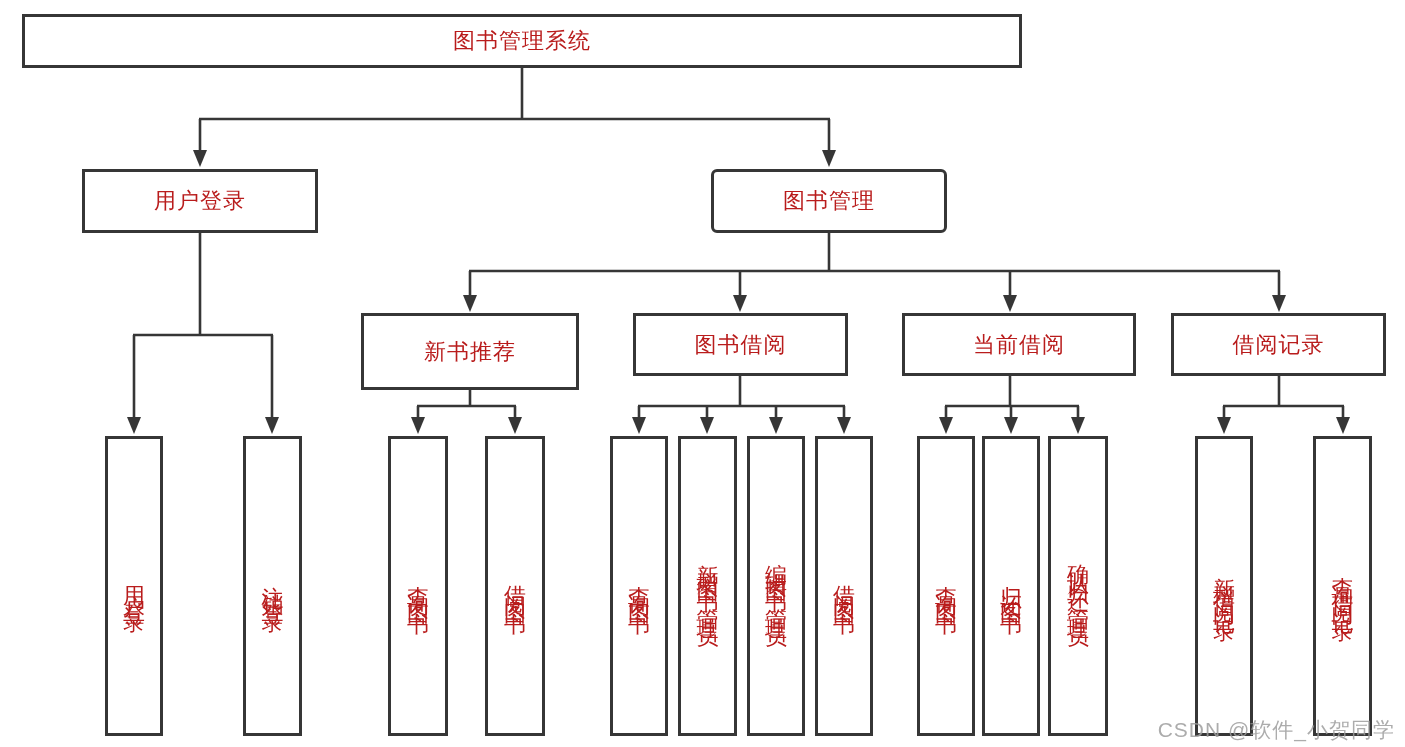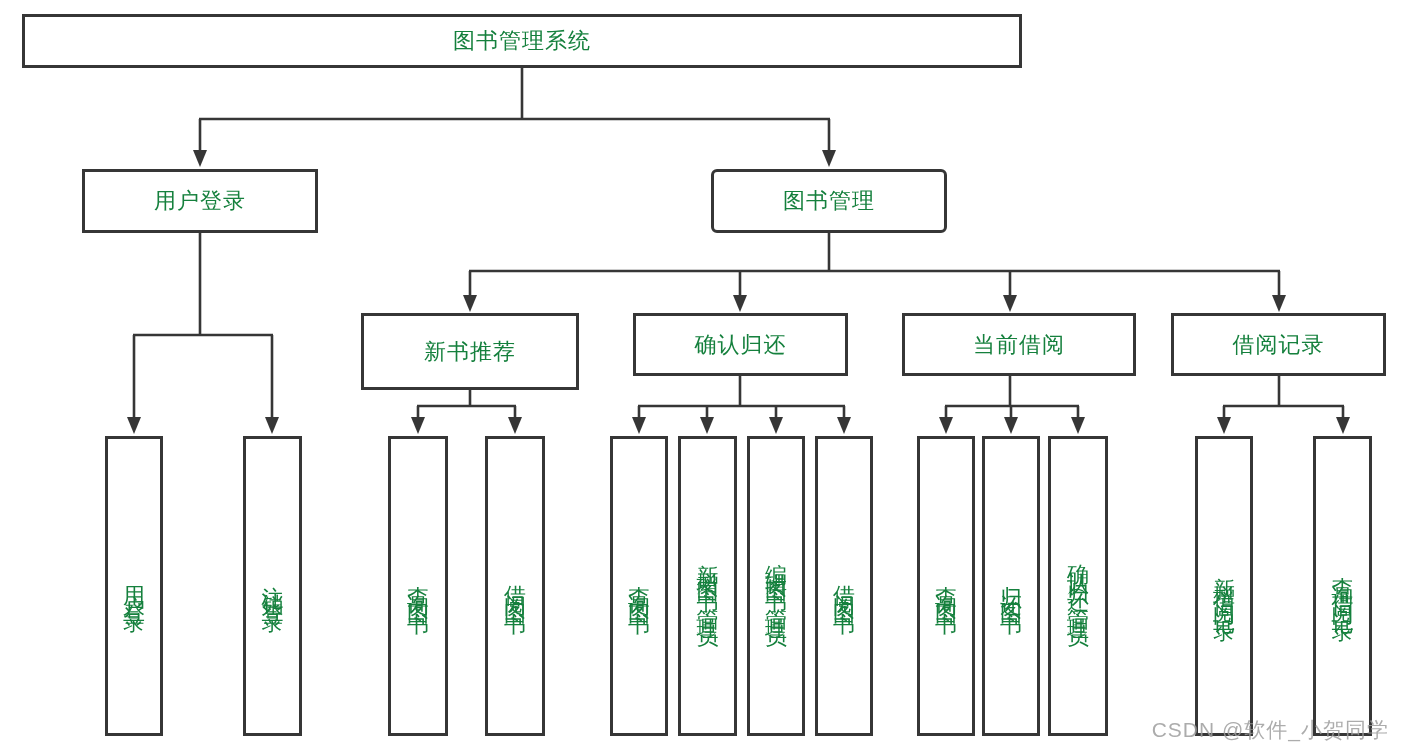--- a/index.html
+++ b/index.html
@@ -18,21 +18,21 @@
     z-index: 0;
   }
   .box {
     position: absolute;
     box-sizing: border-box;
     border: 3px solid #363636;
     background: #ffffff;
     display: flex;
     align-items: center;
     justify-content: center;
-    color: #15803d;
+    color: #b91c1c;
     font-size: 22px;
     z-index: 1;
     letter-spacing: 1px;
   }
   .box.v .v-text {
     writing-mode: vertical-lr;
     text-orientation: mixed;
     letter-spacing: 9px;
     line-height: 1;
     white-space: nowrap;
@@ -54,21 +54,21 @@
   #b-l3b { left: 678px; width: 59px; }
   #b-l3c { left: 747px; width: 58px; }
   #b-l3d { left: 815px; width: 58px; }
   #b-l4a { left: 917px; width: 58px; }
   #b-l4b { left: 982px; width: 58px; }
   #b-l4c { left:1048px; width: 60px; }
   #b-l5a { left:1195px; width: 58px; }
   #b-l5b { left:1313px; width: 59px; }
   #watermark {
     position: absolute;
-    right: 16px;
+    right: 10px;
     top: 716px;
     font-size: 21px;
     color: #9e9e9e;
     letter-spacing: 1px;
     z-index: 5;
     opacity: 0.85;
     margin-left: 16px;
   }
 </style>
 </head>
@@ -150,21 +150,21 @@
     <span>用户登录</span>
   </div>
   <div id="b-book-mgmt" class="box h">
     <span>图书管理</span>
   </div>
 
   <div id="b-new-rec" class="box h">
     <span>新书推荐</span>
   </div>
   <div id="b-borrow" class="box h">
-    <span>确认归还</span>
+    <span>图书借阅</span>
   </div>
   <div id="b-current" class="box h">
     <span>当前借阅</span>
   </div>
   <div id="b-record" class="box h">
     <span>借阅记录</span>
   </div>
 
   <div id="b-l1a" class="box v leaf">
     <span class="v-text">用户登录</span>

